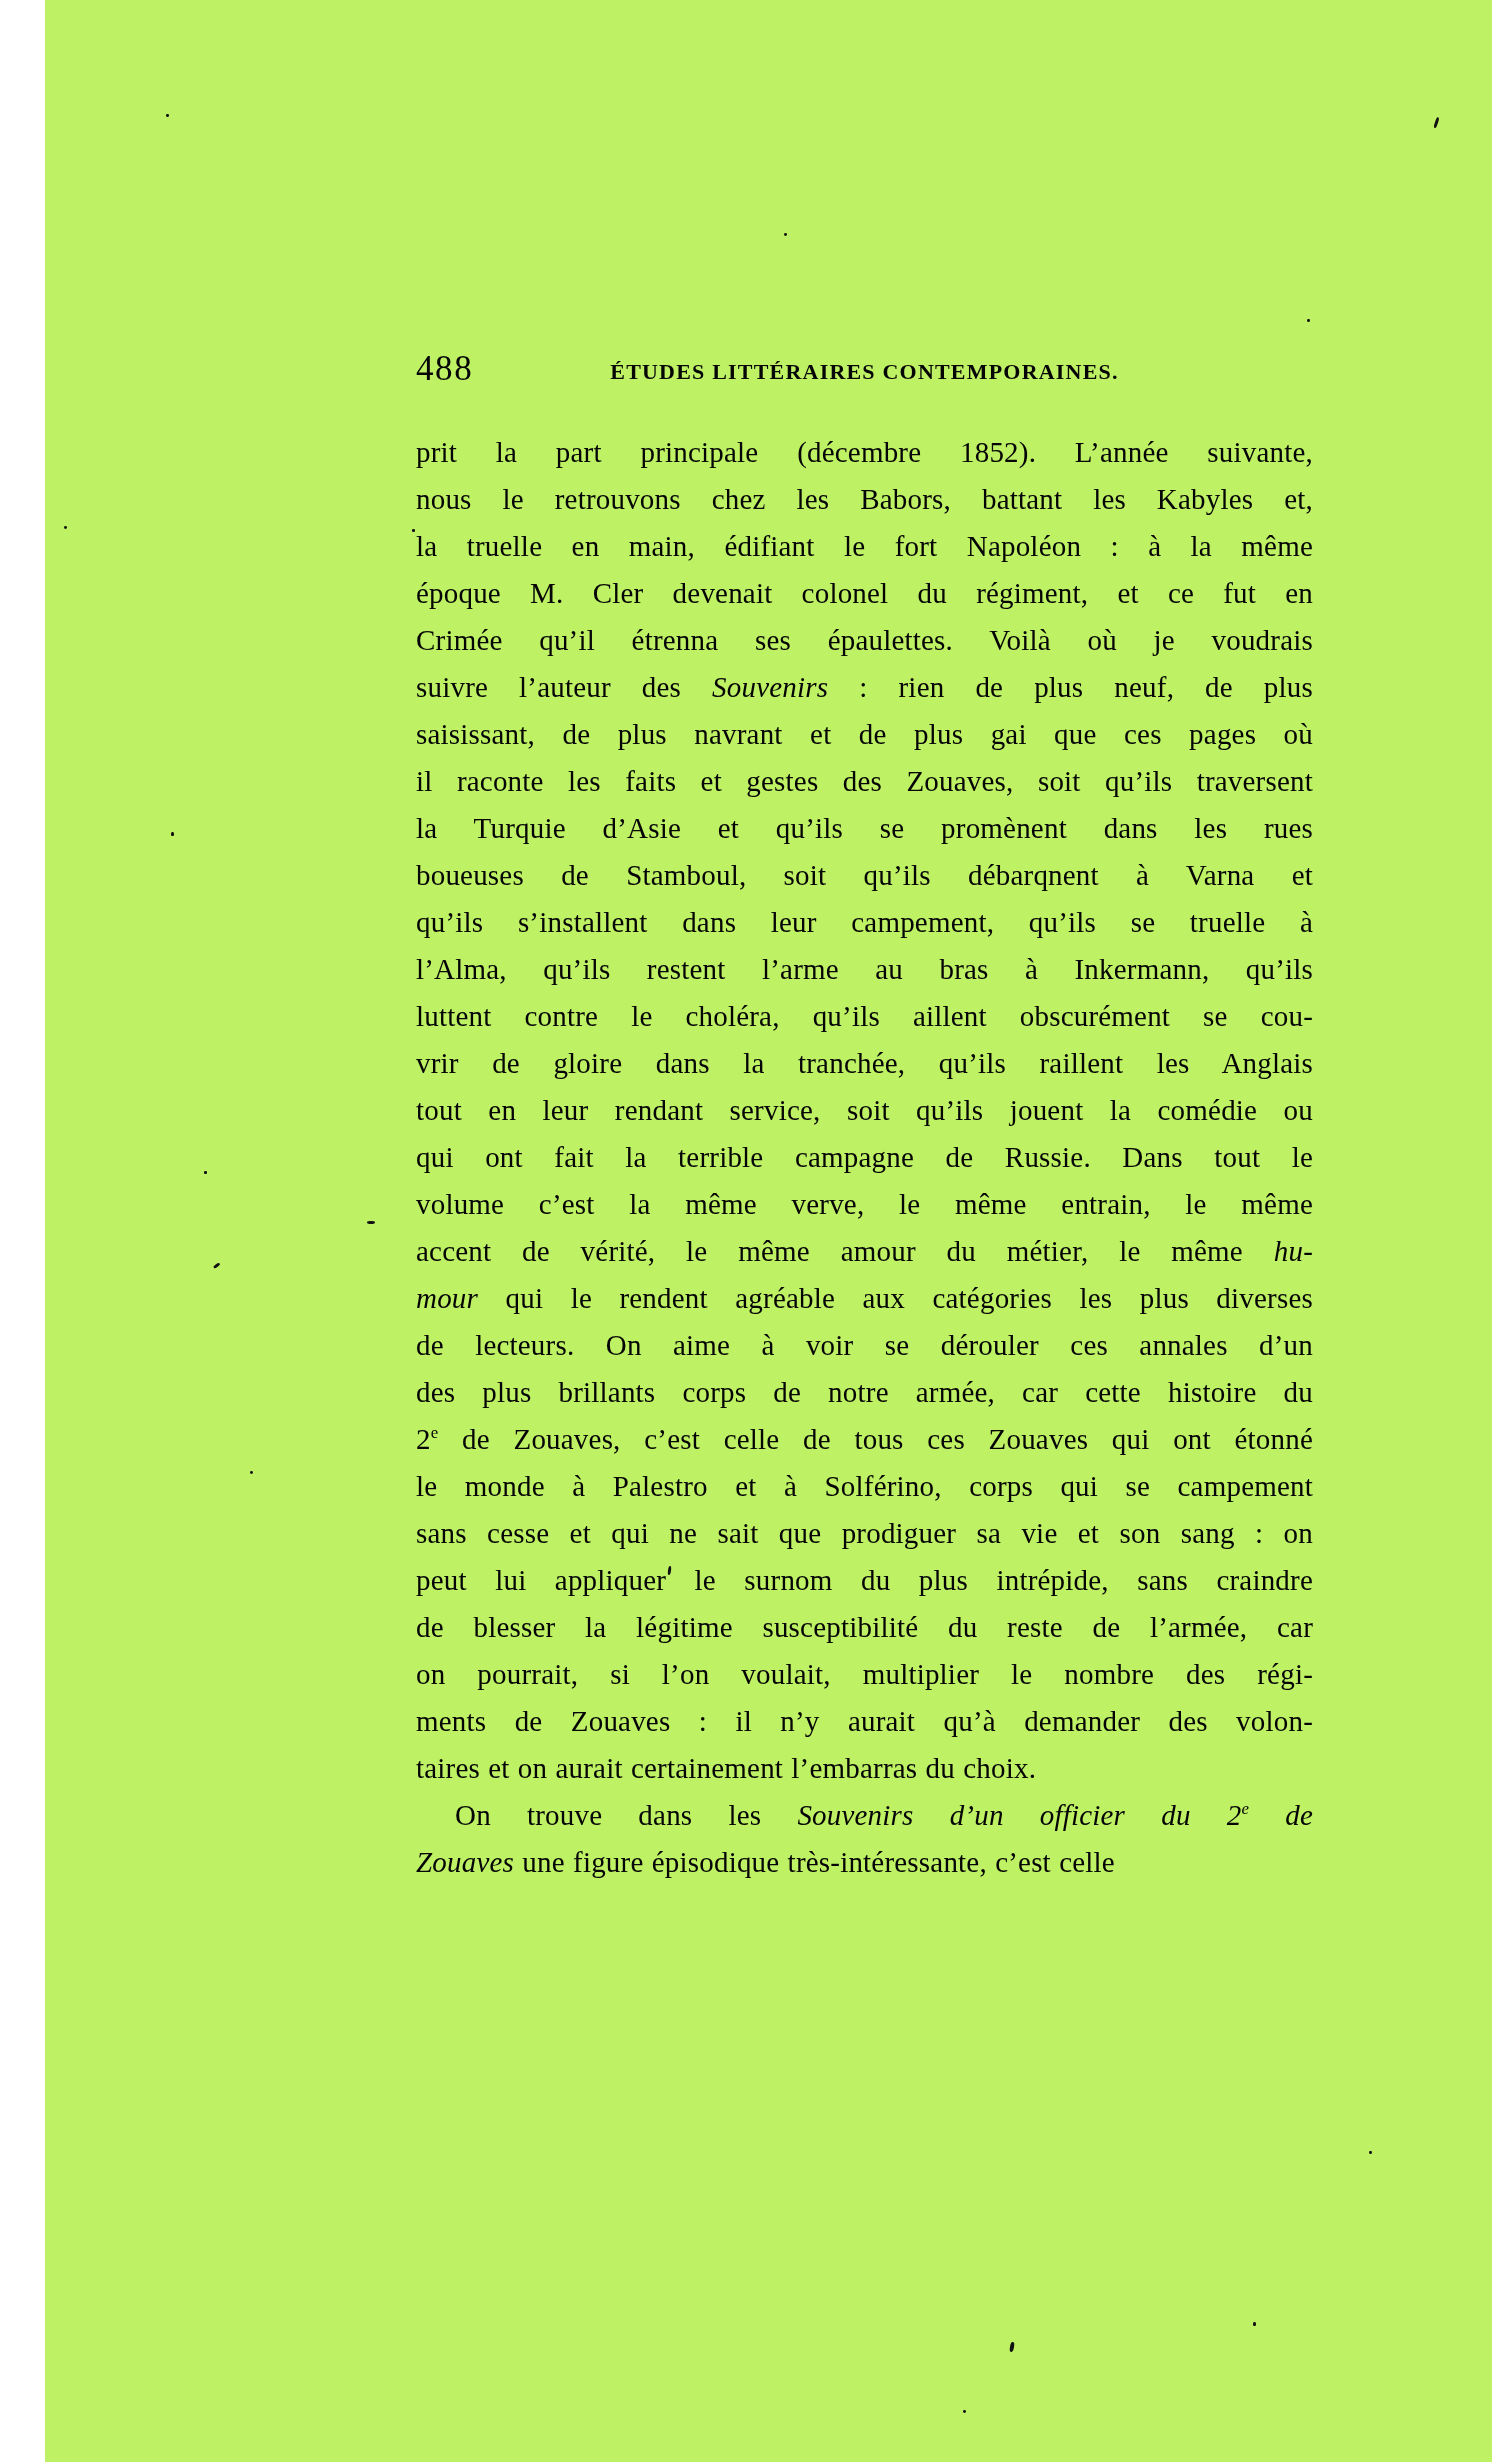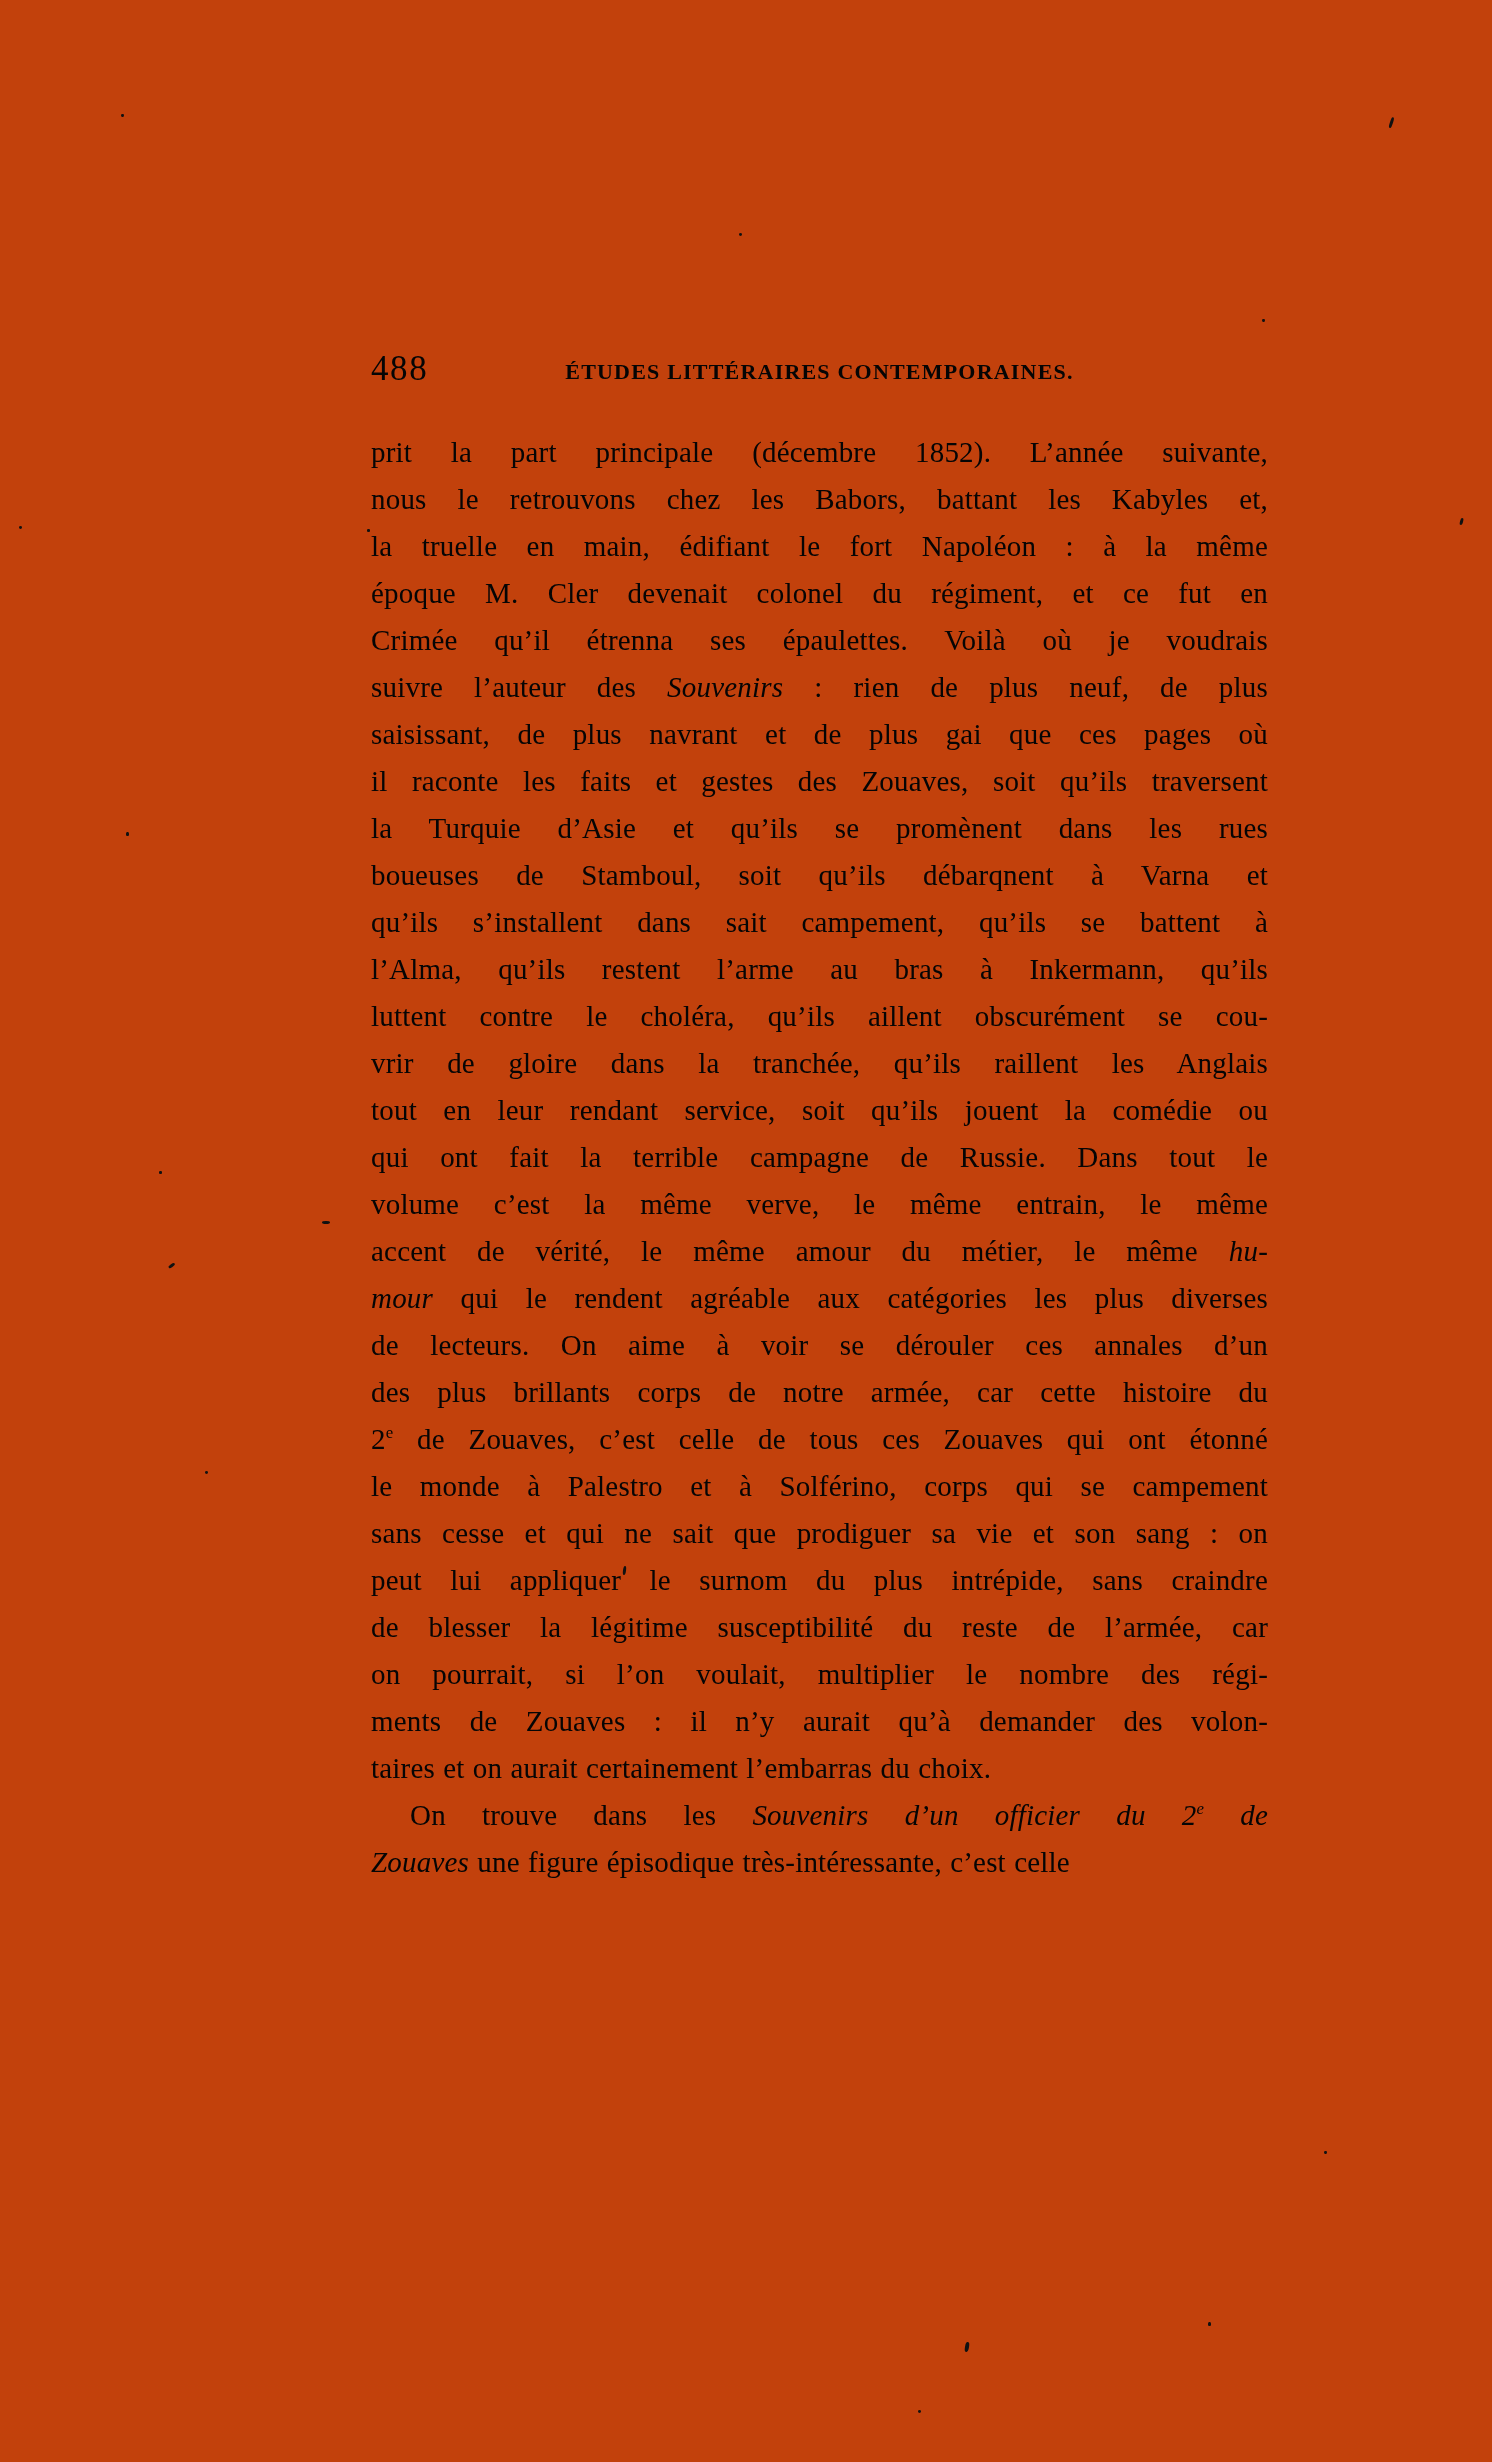--- a/index.html
+++ b/index.html
@@ -11,21 +11,22 @@
     position: relative;
     width: 1493px;
     height: 2462px;
     overflow: hidden;
     font-family: "Liberation Serif", "DejaVu Serif", serif;
     color: #050505;
   }
   .scan-page {
     position: absolute;
     inset: 0;
-    background: #c2410c;
+    background: #bef264;
+    margin-left: 45px;
   }
   .running-header {
     position: absolute;
     left: 371px;
     top: 352px;
     width: 897px;
     height: 36px;
   }
   .page-number {
     position: absolute;
@@ -98,21 +99,21 @@
       <div class="line"><span>prit la part principale (décembre 1852). L’année suivante,</span></div>
       <div class="line"><span>nous le retrouvons chez les Babors, battant les Kabyles et,</span></div>
       <div class="line"><span>la truelle en main, édifiant le fort Napoléon : à la même</span></div>
       <div class="line"><span>époque M. Cler devenait colonel du régiment, et ce fut en</span></div>
       <div class="line"><span>Crimée qu’il étrenna ses épaulettes. Voilà où je voudrais</span></div>
       <div class="line"><span>suivre l’auteur des </span><span class="it">Souvenirs</span><span> : rien de plus neuf, de plus</span></div>
       <div class="line"><span>saisissant, de plus navrant et de plus gai que ces pages où</span></div>
       <div class="line"><span>il raconte les faits et gestes des Zouaves, soit qu’ils traversent</span></div>
       <div class="line"><span>la Turquie d’Asie et qu’ils se promènent dans les rues</span></div>
       <div class="line"><span>boueuses de Stamboul, soit qu’ils débarqnent à Varna et</span></div>
-      <div class="line"><span>qu’ils s’installent dans sait campement, qu’ils se battent à</span></div>
+      <div class="line"><span>qu’ils s’installent dans leur campement, qu’ils se truelle à</span></div>
       <div class="line"><span>l’Alma, qu’ils restent l’arme au bras à Inkermann, qu’ils</span></div>
       <div class="line"><span>luttent contre le choléra, qu’ils aillent obscurément se cou-</span></div>
       <div class="line"><span>vrir de gloire dans la tranchée, qu’ils raillent les Anglais</span></div>
       <div class="line"><span>tout en leur rendant service, soit qu’ils jouent la comédie ou</span></div>
       <div class="line"><span>qui ont fait la terrible campagne de Russie. Dans tout le</span></div>
       <div class="line"><span>volume c’est la même verve, le même entrain, le même</span></div>
       <div class="line"><span>accent de vérité, le même amour du métier, le même </span><span class="it">hu-</span></div>
       <div class="line"><span class="it">mour</span><span> qui le rendent agréable aux catégories les plus diverses</span></div>
       <div class="line"><span>de lecteurs. On aime à voir se dérouler ces annales d’un</span></div>
       <div class="line"><span>des plus brillants corps de notre armée, car cette histoire du</span></div>

